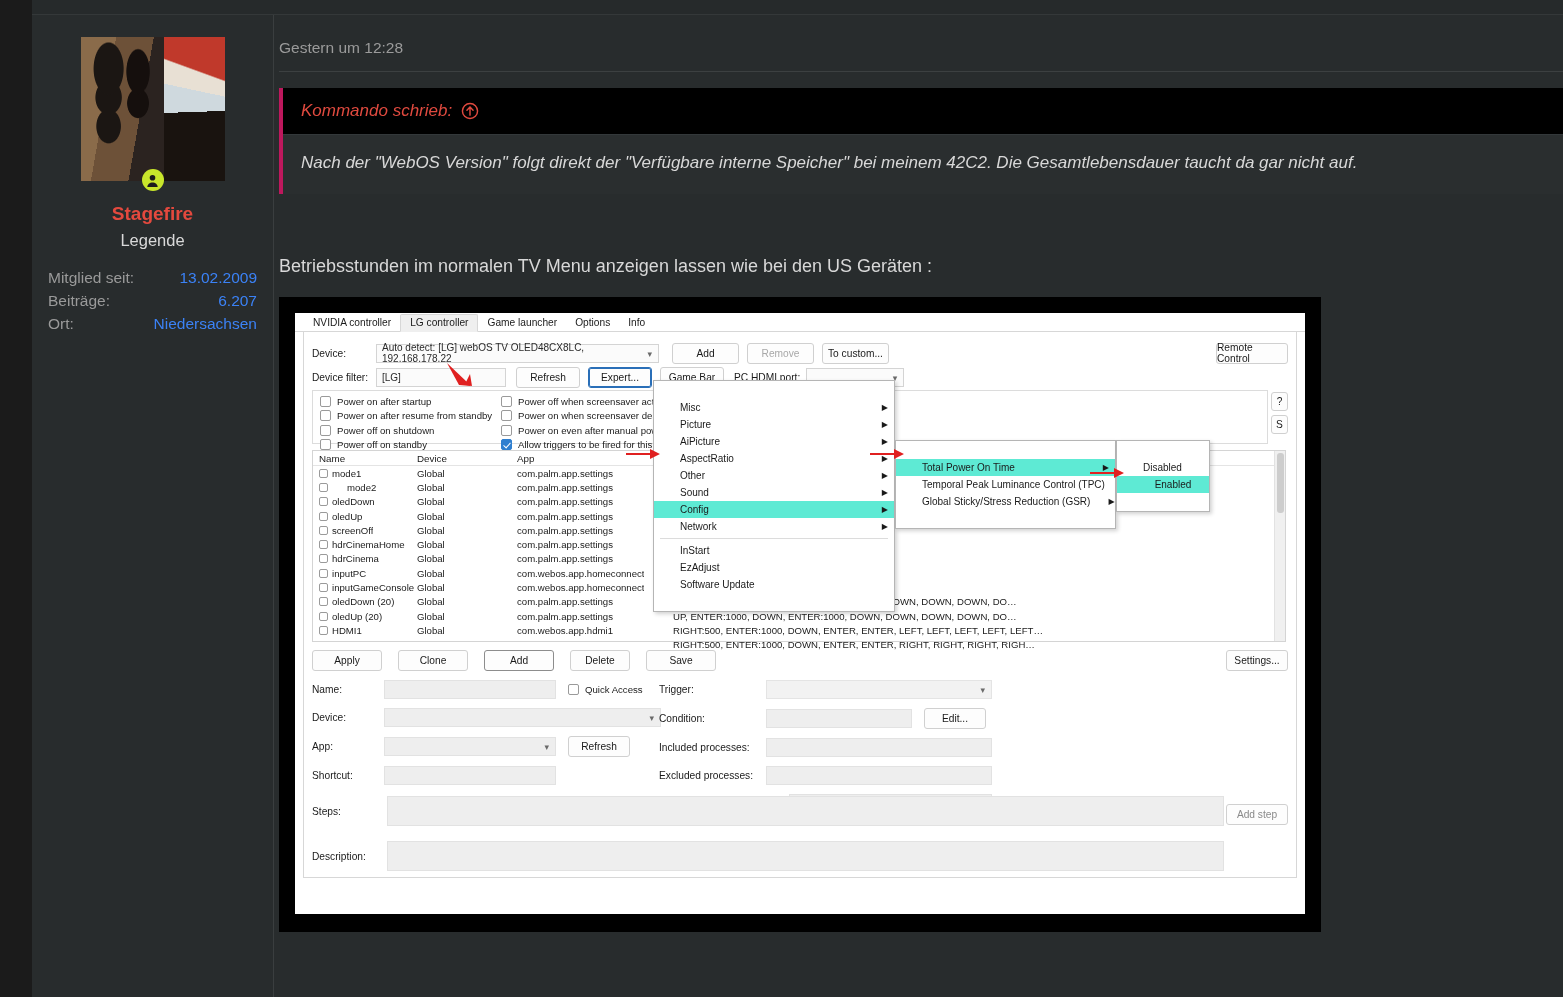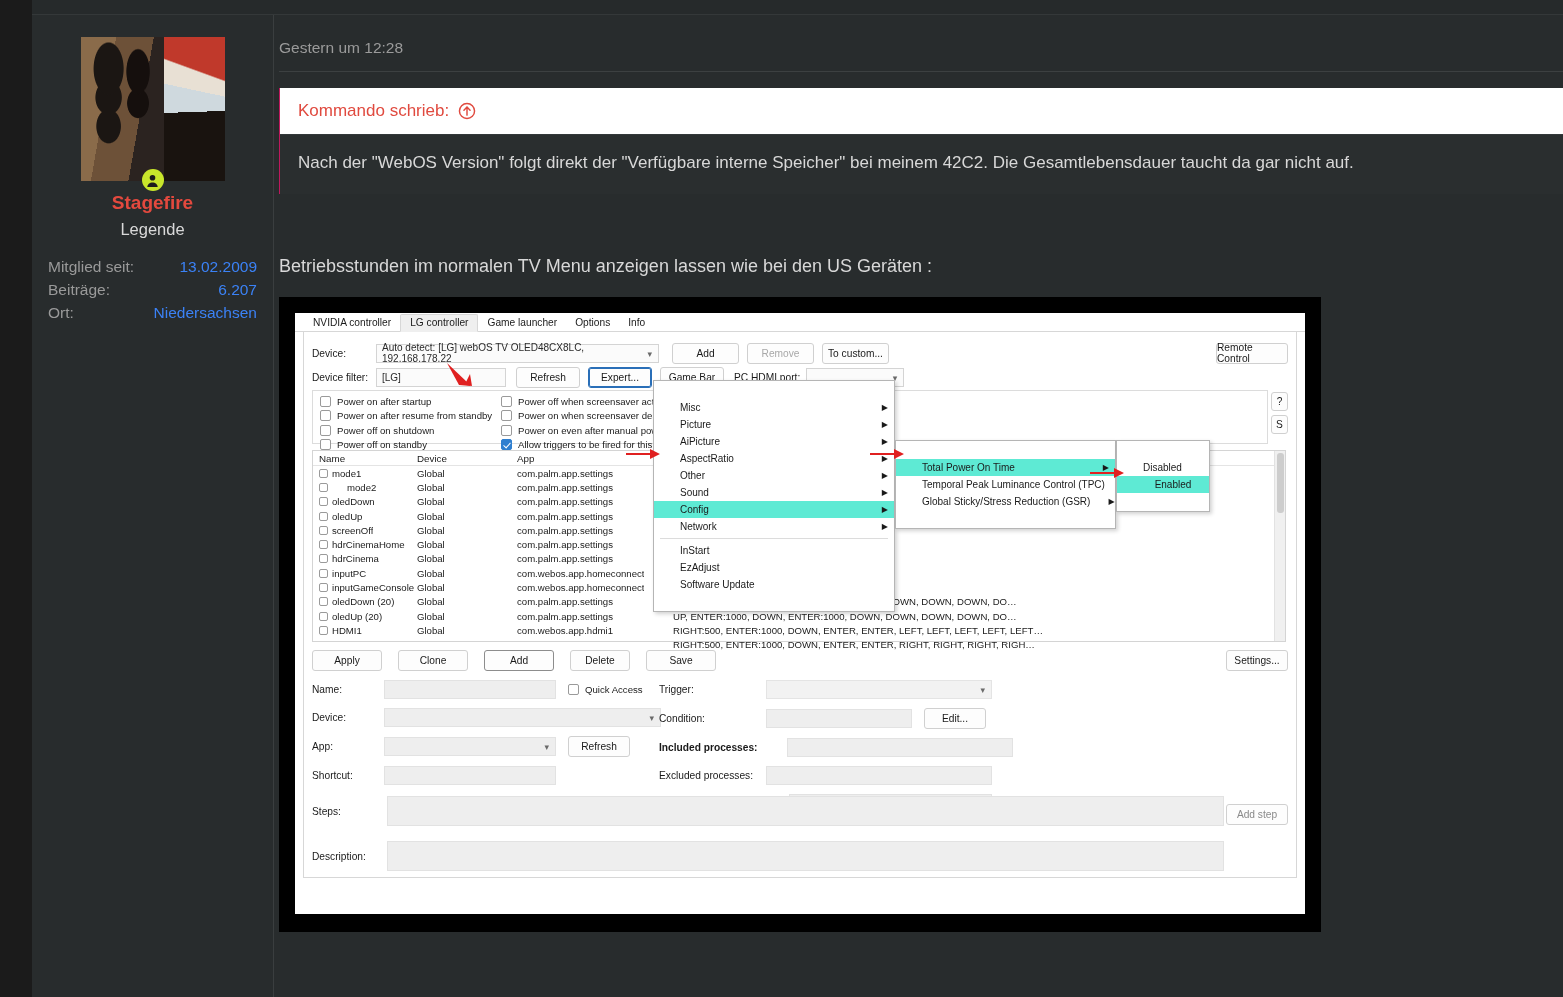--- a/index.html
+++ b/index.html
@@ -52,36 +52,37 @@
       linear-gradient(200deg, #c0392b 0 26%, rgba(0,0,0,0) 27%),
       linear-gradient(12deg, rgba(0,0,0,0) 0 62%, #e8e0d4 62% 100%),
       #cfd9de;
   }
   .online-dot {
     position:absolute; left:50%; bottom:-10px; transform:translateX(-50%);
     width:22px; height:22px; border-radius:50%;
     background:#c8e62b; display:flex; align-items:center; justify-content:center;
   }
   .online-dot svg { width:15px; height:15px; }
-  .uname { color:#e4493e; font-weight:bold; font-size:19px; margin-top:11px; }
+  .uname { color:#e4493e; font-weight:bold; font-size:19px; margin-top:22px; }
   .utitle { color:#d9d9d9; font-size:16.5px; margin-top:6px; }
   .ustats { margin:16px 16px 0 16px; font-size:15.5px; }
   .ustat-row { display:flex; justify-content:space-between; padding:2.5px 0; }
   .ustat-k { color:#9a9a9a; }
   .ustat-v { color:#3b82f6; }
 
   
   #message { flex:1 1 auto; padding:24px 0 0 0; position:relative; }
   .msg-time { color:#9b9b9b; font-size:15.5px; padding:0 16px 0 5px; }
   .msg-divider { height:1px; background:#3c4041; margin:14px 0 16px 5px; }
   .quote {
-    border-left:1px solid #be185d;
-    background:#ffffff;
+    border-left:4px solid #be185d;
+    background:#000000;
     margin:0 0 0 5px;
     padding:0;
+    font-style:italic;
   }
   .quote-head {
     padding:13px 16px 13px 18px;
     color:#e04a3f; font-size:17px;
     display:flex; align-items:center; gap:9px;
     border-bottom:1px solid #33383a;
   }
   .quote-head svg { width:18px; height:18px; display:block; }
   .quote-body {
     padding:16px 18px 18px 18px;
@@ -453,21 +454,21 @@
                   <span class="ipt combo" style="width:226px;background:#f2f2f2;border-color:#e4e4e4;">
                     <span class="chev">▾</span>
                   </span>
                 </div>
                 <div class="row" style="margin-bottom:9px;">
                   <span class="lbl" style="width:107px;">Condition:</span>
                   <span class="ipt" style="width:146px;background:#eeeeee;border-color:#e2e2e2;"></span>
                   <span class="btn" style="width:62px;margin-left:12px;">Edit...</span>
                 </div>
                 <div class="row" style="margin-bottom:9px;">
-                  <span class="lbl" style="width:128px;font-weight:bold;">Included processes:</span>
+                  <span class="lbl" style="width:107px;">Included processes:</span>
                   <span class="ipt" style="width:226px;background:#eeeeee;border-color:#e2e2e2;"></span>
                 </div>
                 <div class="row" style="margin-bottom:9px;">
                   <span class="lbl" style="width:107px;">Excluded processes:</span>
                   <span class="ipt" style="width:226px;background:#eeeeee;border-color:#e2e2e2;"></span>
                 </div>
                 <div class="row">
                   <span class="lbl" style="width:130px;">Connected Displays Regex:</span>
                   <span class="ipt" style="width:203px;background:#eeeeee;border-color:#e2e2e2;"></span>
                 </div>

